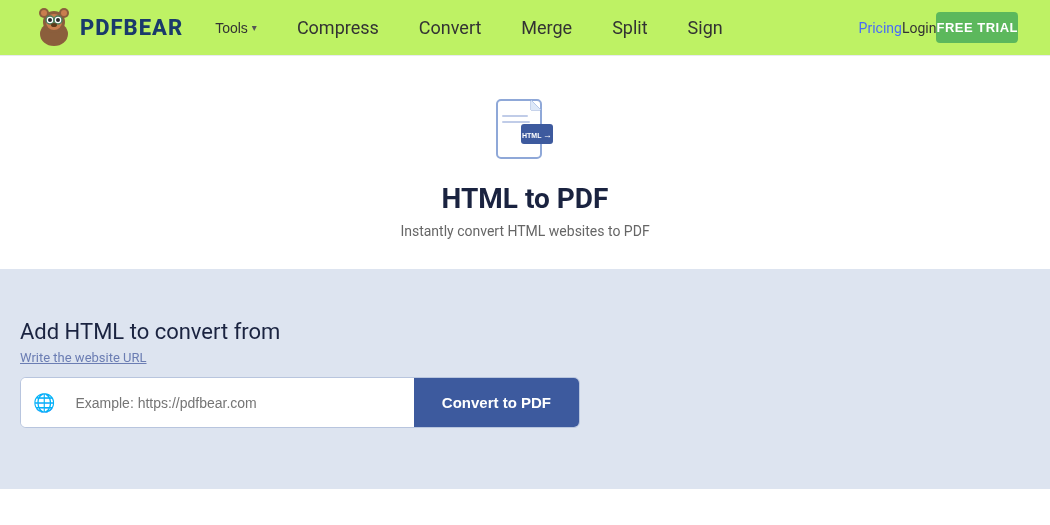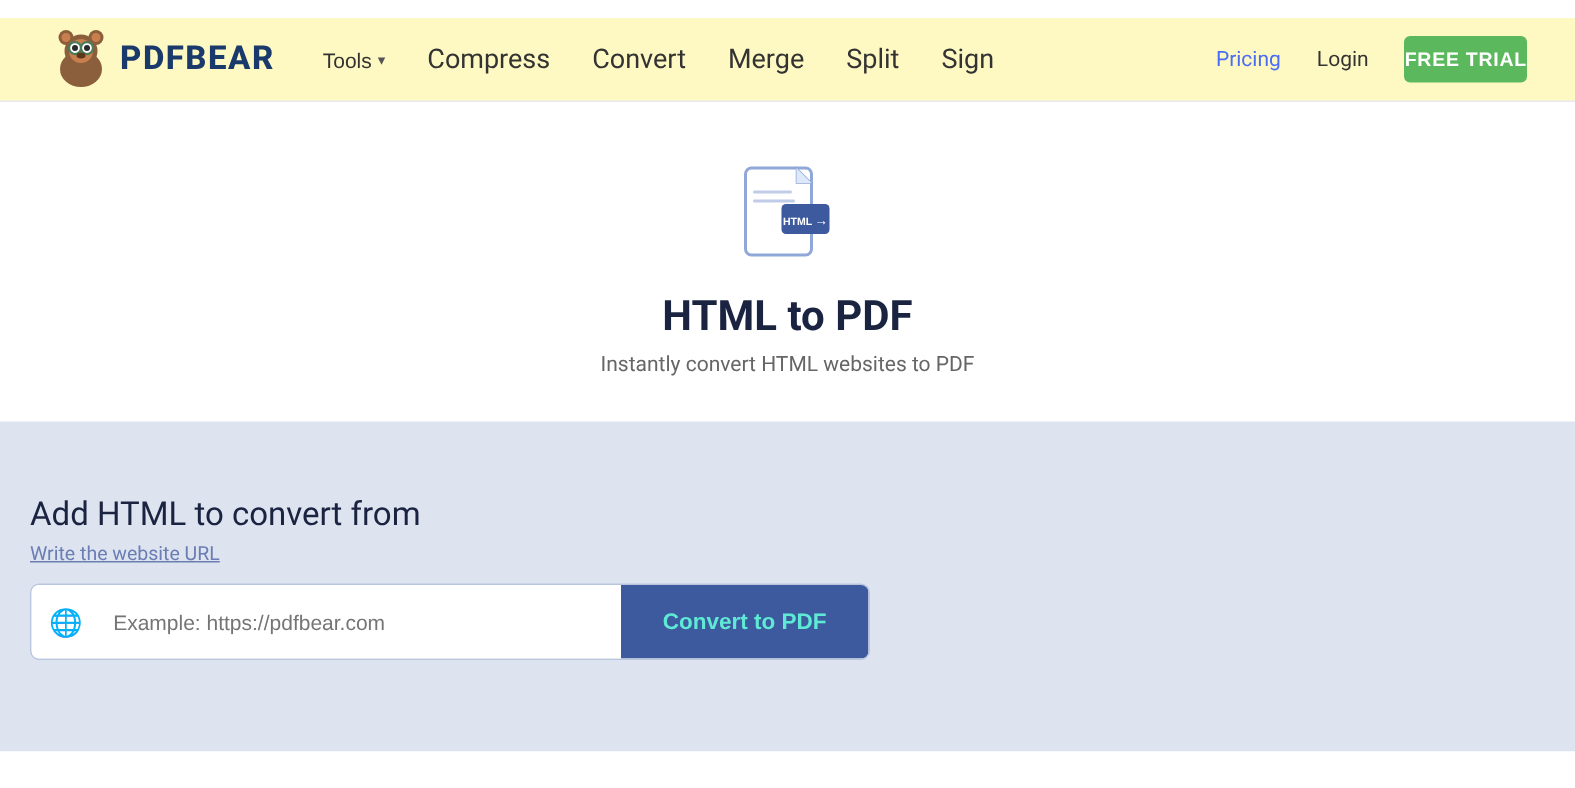--- a/index.html
+++ b/index.html
@@ -5,22 +5,21 @@
     * { margin: 0; padding: 0; box-sizing: border-box; }
     body { font-family: -apple-system, BlinkMacSystemFont, 'Segoe UI', Roboto, sans-serif; background: #fff; }
 
     
     nav {
       display: flex;
       align-items: center;
       padding: 0 32px;
       height: 56px;
       border-bottom: 1px solid #e8eaf0;
-      background: #fef9c3;
-      margin-top: 12px;
+      background: #bef264;
     }
     .logo-area {
       display: flex;
       align-items: center;
       gap: 4px;
       margin-right: 32px;
       text-decoration: none;
     }
     .logo-bear {
       width: 44px;
@@ -28,21 +27,21 @@
     }
     .logo-text {
       font-size: 22px;
       font-weight: 800;
       color: #1a3a6b;
       letter-spacing: 1px;
     }
     .nav-links {
       display: flex;
       align-items: center;
-      gap: 28px;
+      gap: 40px;
       flex: 1;
     }
     .nav-link {
       font-size: 18px;
       color: #333;
       text-decoration: none;
       cursor: pointer;
     }
     .tools-btn {
       display: flex;
@@ -51,21 +50,20 @@
       font-size: 14px;
       color: #333;
       cursor: pointer;
       background: none;
       border: none;
     }
     .chevron { font-size: 10px; color: #555; }
     .nav-right {
       display: flex;
       align-items: center;
-      gap: 24px;
       margin-left: auto;
     }
     .nav-pricing {
       font-size: 14px;
       color: #4a6cf7;
       text-decoration: none;
       cursor: pointer;
     }
     .nav-login {
       font-size: 14px;
@@ -150,21 +148,21 @@
       flex: 1;
       border: none;
       outline: none;
       font-size: 14px;
       color: #737373;
       padding: 13px 8px;
       background: #fff;
     }
     .convert-btn {
       background: #3d5a9e;
-      color: #5eead4;
+      color: #ffffff;
       font-size: 15px;
       font-weight: 600;
       padding: 16px 28px;
       border: none;
       cursor: pointer;
       white-space: nowrap;
     }
   </style>
 </head>
 <body>

